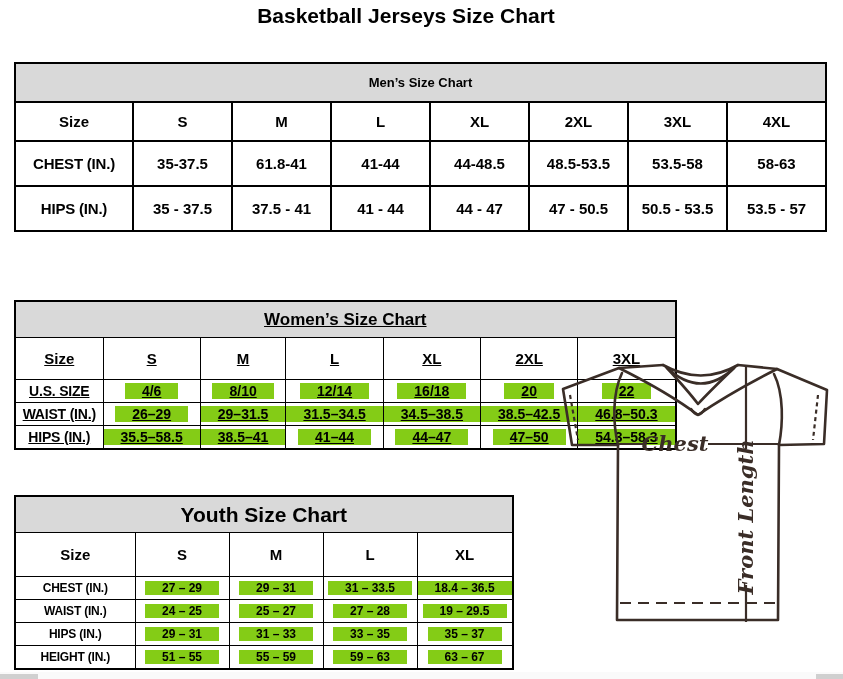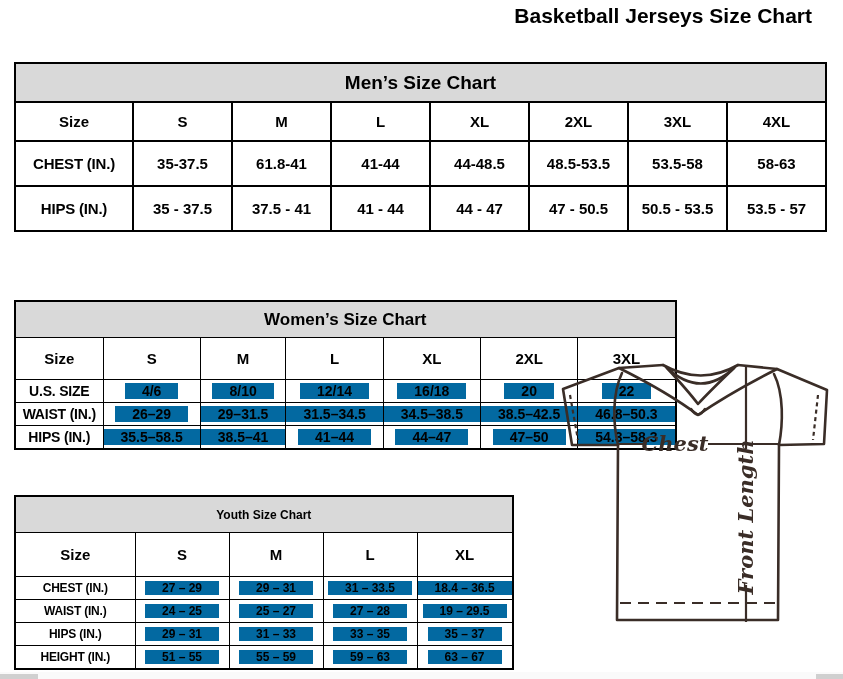--- a/index.html
+++ b/index.html
@@ -3,51 +3,51 @@
 <meta charset="utf-8">
 <style>
   html,body { margin:0; padding:0; }
   body {
     width:843px; height:679px; position:relative; overflow:hidden;
     background:#ffffff; color:#000;
     font-family:"Liberation Sans", sans-serif;
   }
   #page-title {
     position:absolute; top:4px; left:0; width:812px; margin:0;
-    text-align:right; font-size:21px; font-weight:bold; color:#000;
+    text-align:center; font-size:21px; font-weight:bold; color:#000;
   }
   table.tbl {
     position:absolute; border-collapse:collapse; table-layout:fixed;
     background:#fff;
   }
   table.tbl td, table.tbl th {
     border:1px solid #000; padding:0; text-align:center; vertical-align:middle;
     font-weight:bold; color:#000; overflow:hidden; white-space:nowrap;
   }
   
   #mens { left:14px; top:62px; }
   #mens td, #mens th { border-width:2px; font-size:15px; }
-  #mens tr.section th { height:37px; font-size:19px; }
+  #mens tr.section th { height:37px; font-size:13px; }
   #mens tr.hdr td, #mens tr.hdr th { height:37px; }
   #mens tr.data td, #mens tr.data th { height:43px; }
 
   
-  #womens { left:14px; top:300px; border:2px solid #000; }
+  #womens { left:14px; top:300px; border:2px solid #000;text-decoration:underline; }
   #womens tr.section th { height:35px; font-size:17px; }
   #womens tr.hdr td, #womens tr.hdr th { height:41px; font-size:15px; }
   #womens tr.data td, #womens tr.data th { height:22px; font-size:14px; }
 
   
   #youth { left:14px; top:495px; border:2px solid #000; }
-  #youth tr.section th { height:35px; font-size:12px; }
+  #youth tr.section th { height:35px; font-size:21px; }
   #youth tr.hdr td, #youth tr.hdr th { height:43px; font-size:15px; }
   #youth tr.data td, #youth tr.data th { height:22px; font-size:12px; }
 
   tr.section th { background:#d9d9d9; }
-  td .hl { background:#0369a1; padding:0 17px; }
+  td .hl { background:#84cc16; padding:0 17px; }
   .rowlabel { letter-spacing:-0.2px; }
 
   #jersey { position:absolute; left:556px; top:352px; }
 
   #hscroll { position:absolute; left:0; top:672px; width:843px; height:7px; background:#fafafa; }
   #hscroll .piece { position:absolute; top:2px; height:5px; background:#d0d0d0; }
   #hscroll .piece.left { left:0; width:38px; }
   #hscroll .piece.right { right:0; width:27px; }
 </style>
 </head>

